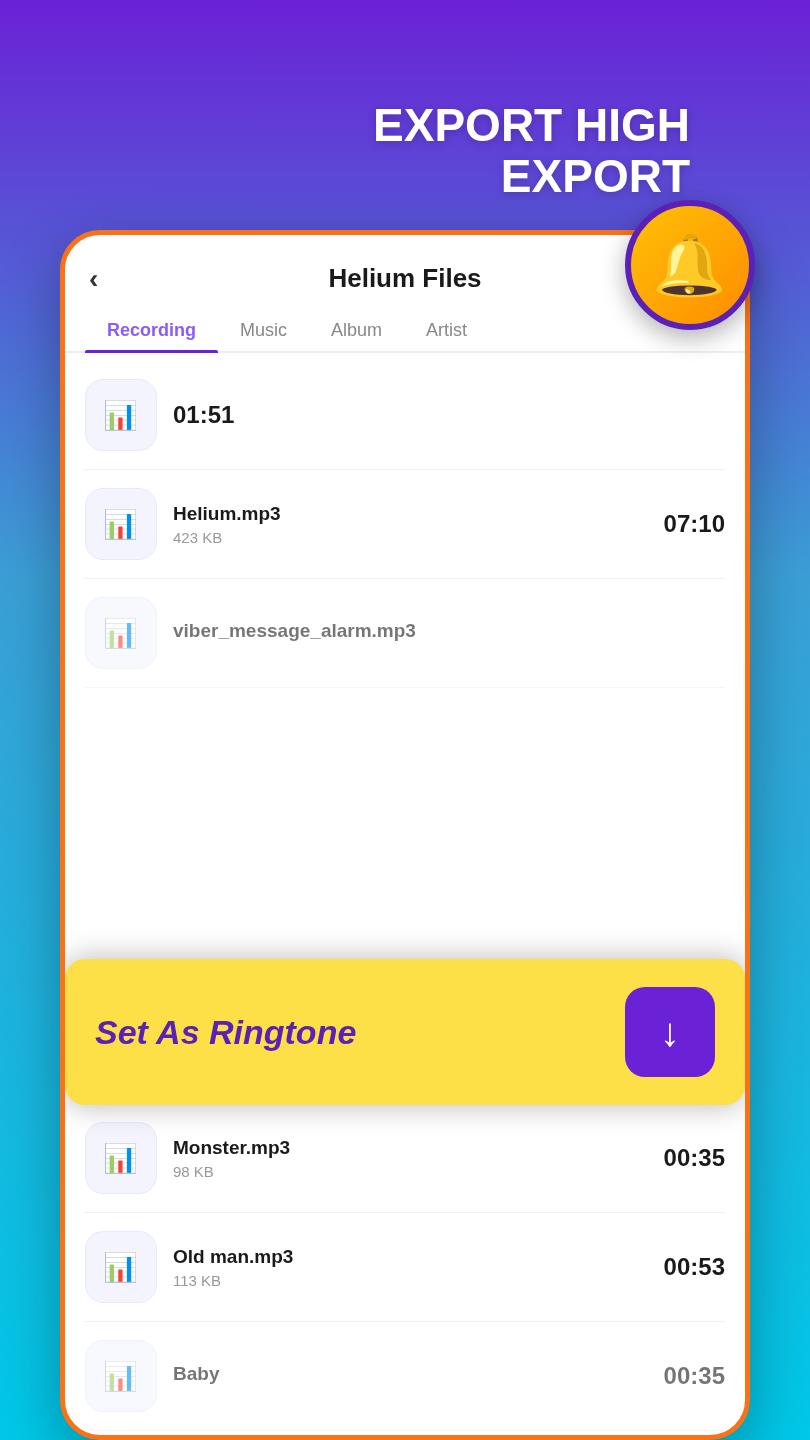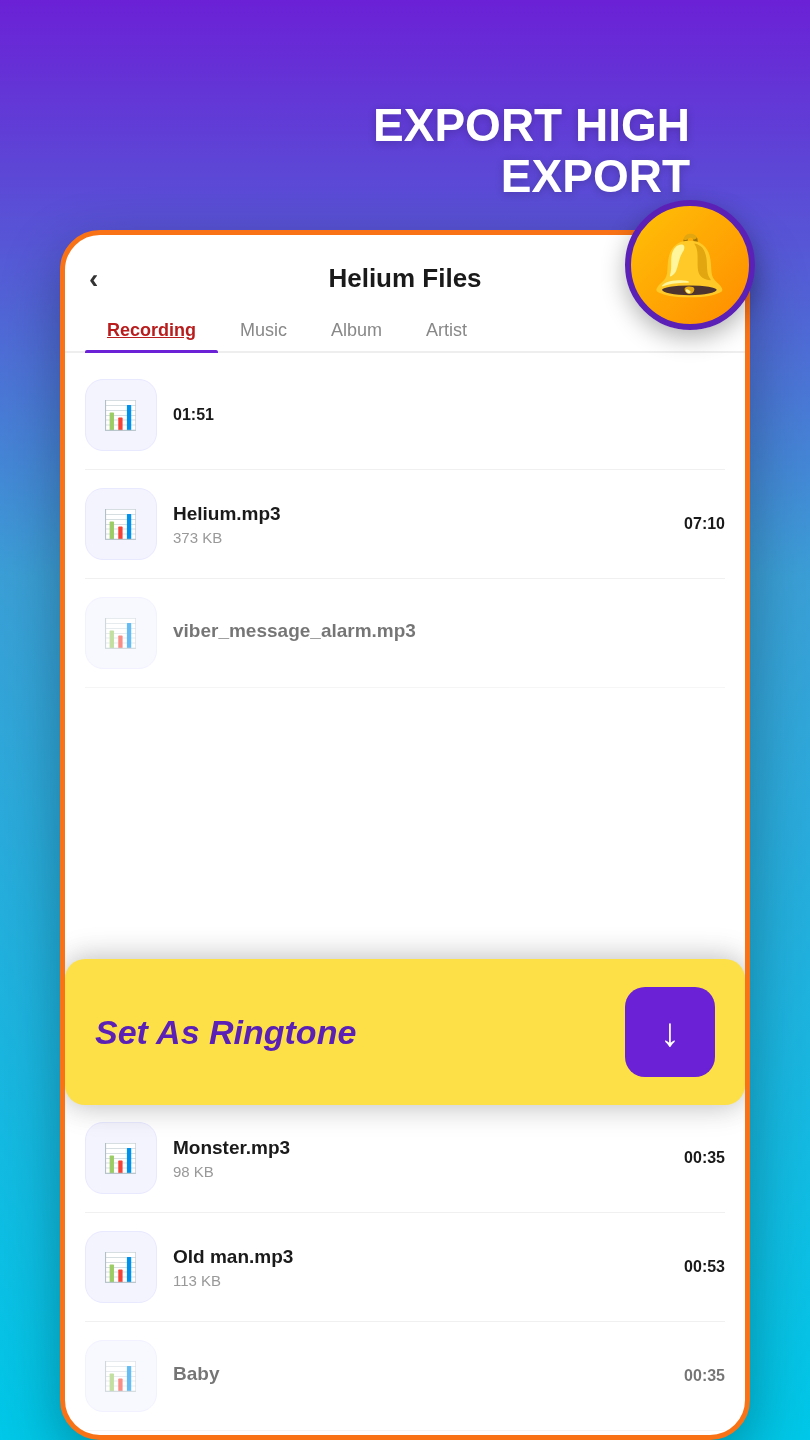--- a/index.html
+++ b/index.html
@@ -90,23 +90,22 @@
     .tab-item {
       padding: 10px 22px;
       font-size: 18px;
       color: #888;
       font-weight: 500;
       cursor: pointer;
       position: relative;
     }
 
     .tab-item.active {
-      color: #b91c1c;
+      color: #8b5cf6;
       font-weight: 700;
-      text-decoration: underline;
     }
 
     .tab-item.active::after {
       content: '';
       position: absolute;
       bottom: -2px;
       left: 0;
       right: 0;
       height: 3px;
       background: #6B21D6;
@@ -153,21 +152,21 @@
       color: #1a1a1a;
       margin-bottom: 4px;
     }
 
     .audio-size {
       font-size: 15px;
       color: #999;
     }
 
     .audio-duration {
-      font-size: 16px;
+      font-size: 24px;
       font-weight: 800;
       color: #1a1a1a;
     }
 
     .set-ringtone-banner {
       position: absolute;
       bottom: 330px;
       left: 0;
       right: 0;
       background: #fde047;
@@ -245,21 +244,21 @@
       </div>
       <div class="audio-duration">01:51</div>
     </div>
 
     <div class="audio-item">
       <div class="audio-icon-box">
         <span class="waveform-icon">📊</span>
       </div>
       <div class="audio-info">
         <div class="audio-name">Helium.mp3</div>
-        <div class="audio-size">373 KB</div>
+        <div class="audio-size">423 KB</div>
       </div>
       <div class="audio-duration">07:10</div>
     </div>
 
     <div class="audio-item truncated-item">
       <div class="audio-icon-box">
         <span class="waveform-icon">📊</span>
       </div>
       <div class="audio-info">
         <div class="audio-name">viber_message_alarm.mp3</div>

